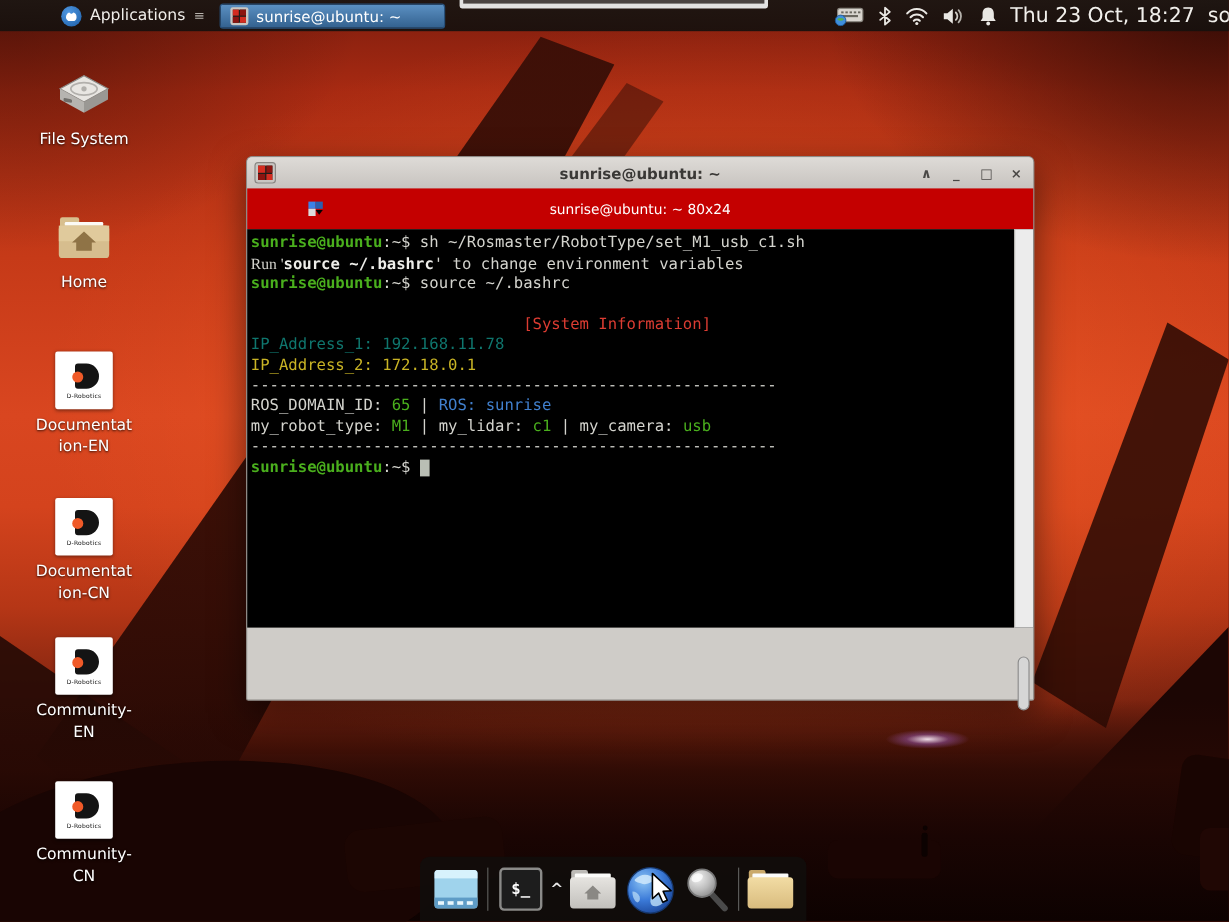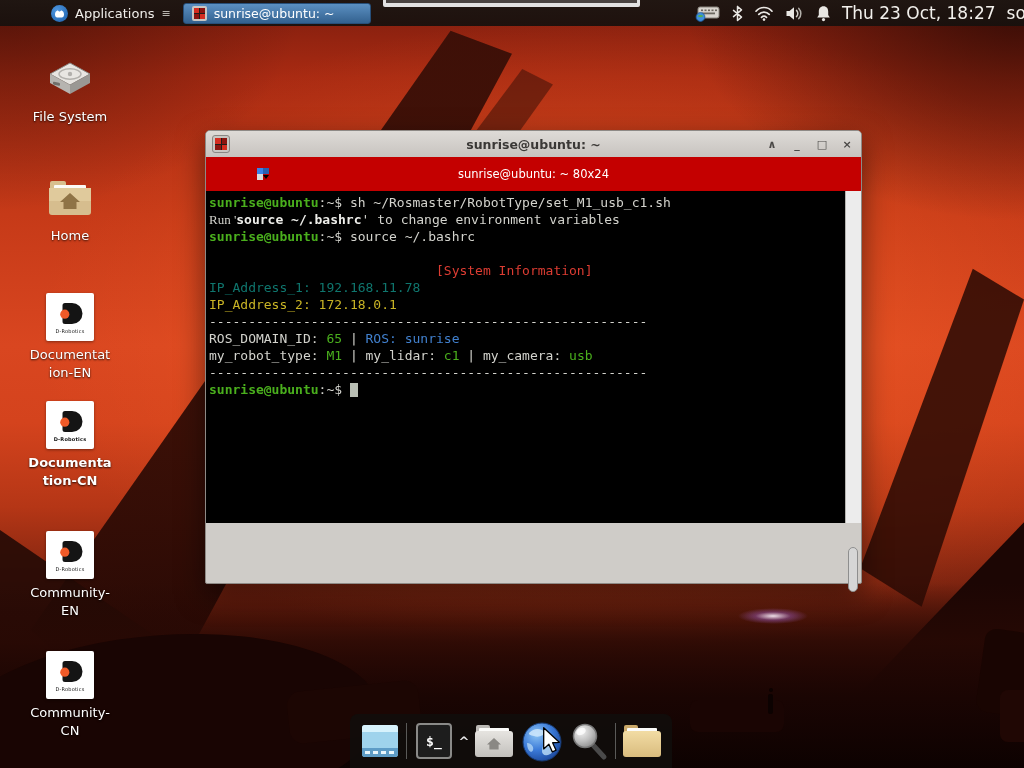--- a/index.html
+++ b/index.html
@@ -243,21 +243,21 @@
     <svg width="30" height="26" viewBox="0 0 30 26">
       <path d="M10 2 h7 a10.5 10.5 0 0 1 0 21 h-7 a2.5 2.5 0 0 1 -2.5 -2.5 v-16 a2.5 2.5 0 0 1 2.5 -2.5 z" fill="#141414"></path>
       <circle cx="9.8" cy="13.2" r="4.6" fill="#f05a28"></circle>
     </svg>
     <span class="cap">D-Robotics</span>
   </div>
     </div>
   <div class="desk-label">Documentation-EN</div>
 </div>
 
-<div class="deskicon" style="top:400px;font-weight:bold;">
+<div class="deskicon" style="top:414px;">
   <div class="ic">
       <div class="drobot">
     <svg width="30" height="26" viewBox="0 0 30 26">
       <path d="M10 2 h7 a10.5 10.5 0 0 1 0 21 h-7 a2.5 2.5 0 0 1 -2.5 -2.5 v-16 a2.5 2.5 0 0 1 2.5 -2.5 z" fill="#141414"></path>
       <circle cx="9.8" cy="13.2" r="4.6" fill="#f05a28"></circle>
     </svg>
     <span class="cap">D-Robotics</span>
   </div>
     </div>
   <div class="desk-label">Documentation-CN</div>

